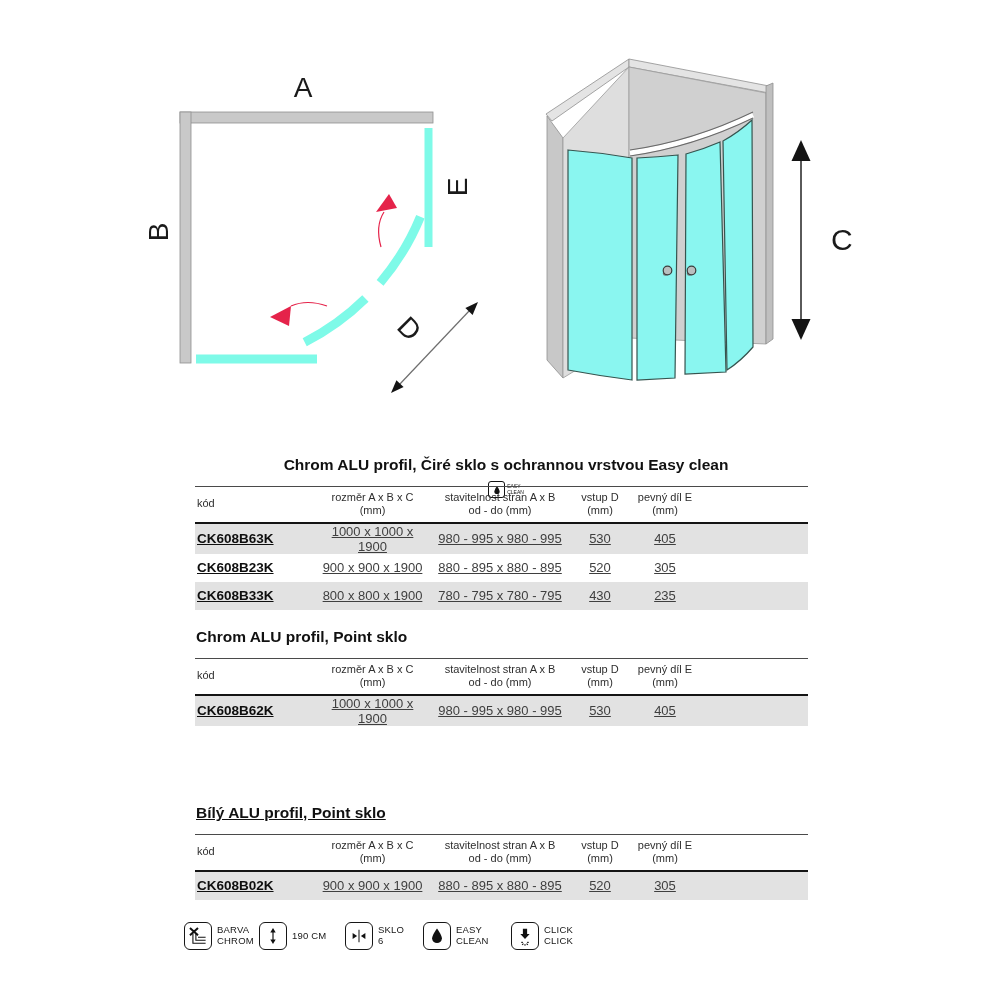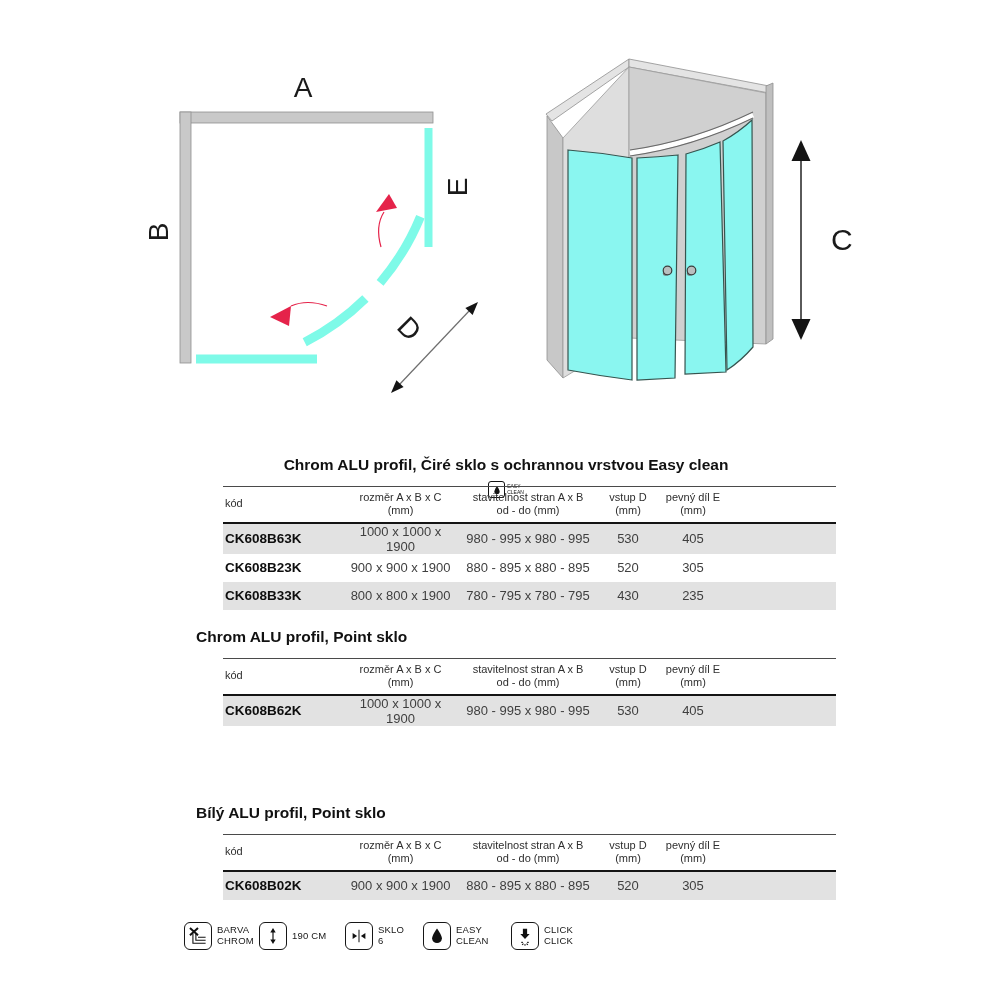--- a/index.html
+++ b/index.html
@@ -5,29 +5,29 @@
   html,body{margin:0;padding:0;background:#fff;}
   .page{position:relative;width:1000px;height:1000px;background:#fff;overflow:hidden;
         font-family:"Liberation Sans",sans-serif;color:#1a1a1a;}
   .diagram-svg{position:absolute;left:0;top:0;}
   .sec-title{position:absolute;left:196px;width:620px;font-size:15.5px;font-weight:bold;color:#111;
              display:flex;align-items:center;gap:7px;white-space:nowrap;}
   .badge{display:inline-flex;align-items:center;gap:2px;}
   .badge-box{width:15px;height:15px;border:1.3px solid #111;border-radius:3px;
              display:flex;align-items:center;justify-content:center;background:#fff;}
   .badge-text{font-size:5px;line-height:1.15;font-weight:normal;color:#111;letter-spacing:0;}
-  table.spec{position:absolute;left:195px;width:613px;border-collapse:collapse;table-layout:fixed;margin-left:28px;}
+  table.spec{position:absolute;left:195px;width:613px;border-collapse:collapse;table-layout:fixed;}
   table.spec col.c1{width:125px}  table.spec col.c2{width:105px}
   table.spec col.c3{width:150px}  table.spec col.c4{width:50px}
   table.spec col.c5{width:80px}   table.spec col.c6{width:103px}
   table.spec thead tr{border-top:1px solid #4a4a4a;border-bottom:2px solid #141414;}
   table.spec th{font-size:11px;font-weight:normal;color:#2e2e2e;line-height:1.18;
                 text-align:center;vertical-align:middle;padding:4px 0 5px;}
   table.spec th.left{text-align:left;padding-left:2px;}
-  table.spec td{height:28px;font-size:13px;color:#3f3f3f;text-align:center;vertical-align:middle;padding:0;}
+  table.spec td{height:28px;font-size:13px;color:#3f3f3f;text-align:center;vertical-align:middle;padding:0;text-decoration:underline;}
   table.spec td.code{text-align:left;font-weight:bold;color:#0e0e0e;font-size:13.5px;padding-left:2px;}
   table.spec tr.shade{background:#e2e2e2;}
   .ficon{position:absolute;display:flex;align-items:center;gap:5px;}
   .fbox{width:26px;height:26px;border:1.7px solid #161616;border-radius:6px;background:#fff;
         display:flex;align-items:center;justify-content:center;flex:none;}
   .flabel{font-size:9.5px;line-height:1.15;color:#161616;letter-spacing:0.2px;white-space:nowrap;}
 </style>
 </head>
 <body>
 
@@ -222,21 +222,21 @@
         <td class="code">CK608B62K</td>
         <td>1000 x 1000 x 1900</td>
         <td>980 - 995 x 980 - 995</td>
         <td>530</td>
         <td>405</td>
           <td></td>
       </tr>
     </tbody>
   </table>
 
-  <div class="sec-title" style="top:804px;">
+  <div class="sec-title" style="top:804px;text-decoration:underline;">
     <span>Bílý ALU profil, Point sklo</span>
   </div>
 
   <table class="spec" style="top:834px;">
     <colgroup>
         <col class="c1">
         <col class="c2">
         <col class="c3">
         <col class="c4">
         <col class="c5">

